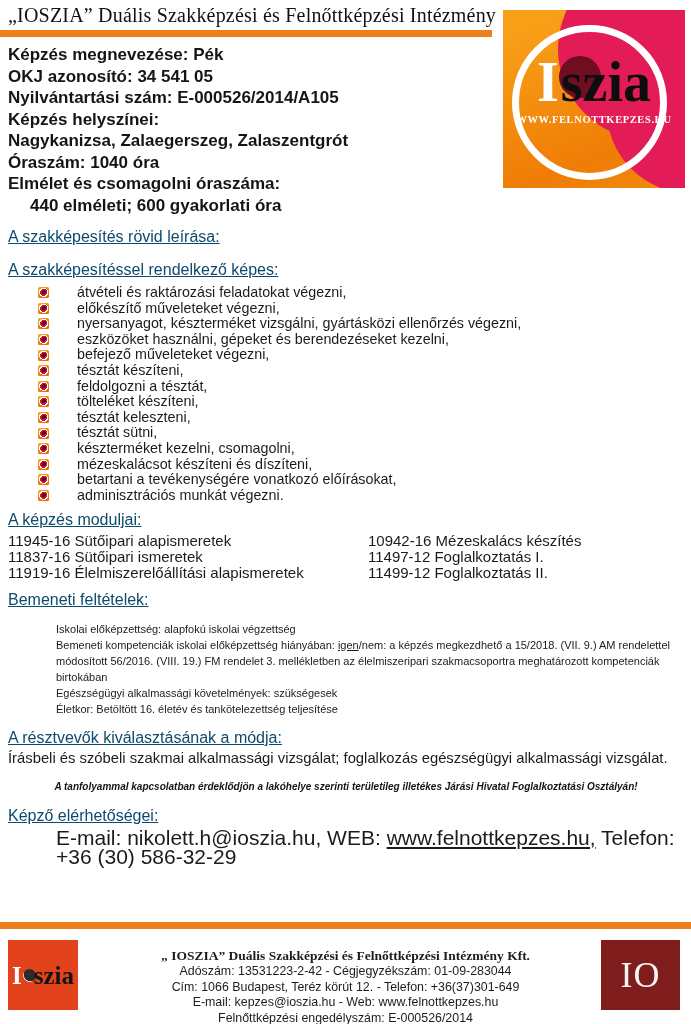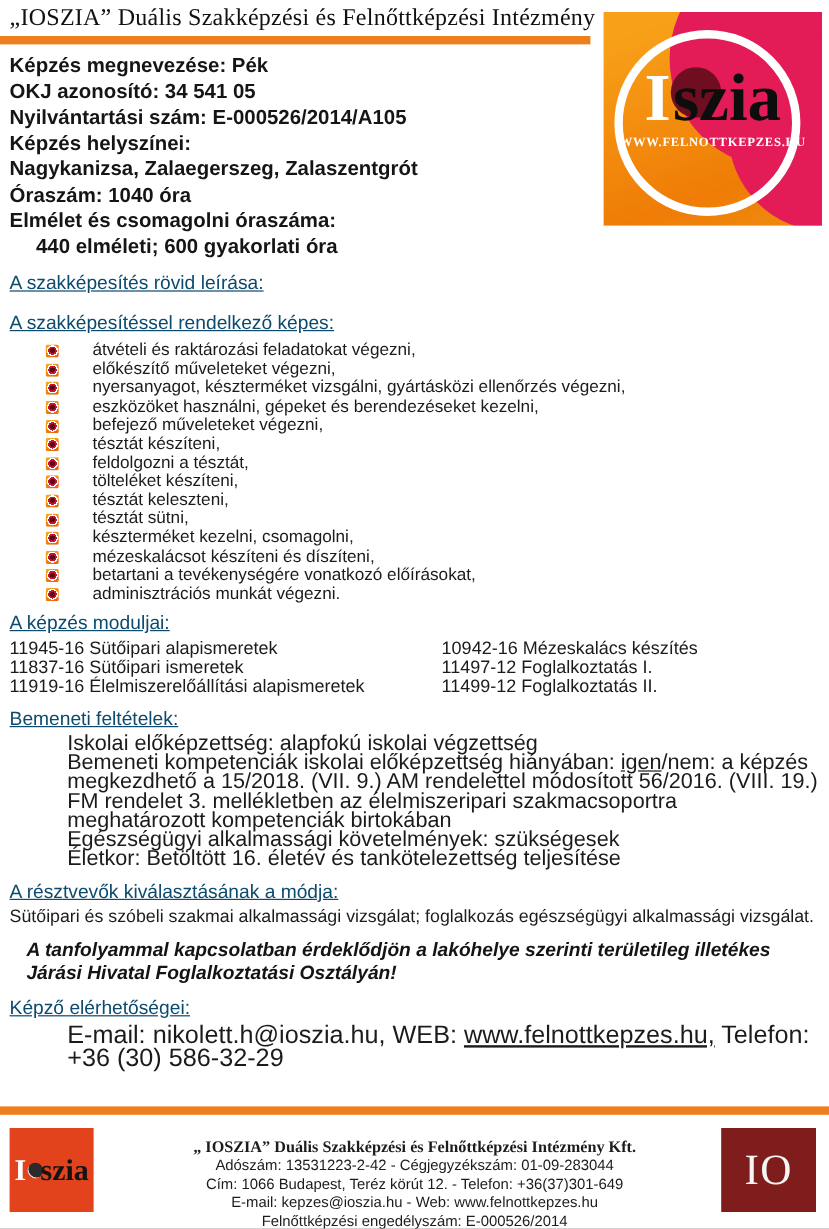--- a/index.html
+++ b/index.html
@@ -63,27 +63,27 @@
     flex:0 0 auto; width:11px; height:11px; border-radius:1.5px;
     background:
       radial-gradient(circle at 52% 48%, #5c0a16 0 2.1px, #cc1033 2.1px 3.5px, #ffffff 3.5px 4.6px, rgba(0,0,0,0) 4.6px),
       linear-gradient(150deg,#f7a51d 15%,#e96b07 85%);
   }
   .modules-h { margin-top:8px; }
   .modules-grid { margin-top:4px; font-size:15px; line-height:15.8px; }
   .mrow { display:flex; }
   .mcell-l { width:360px; }
   .entry-h { margin-top:10px; }
-  .entry-block { margin:2px 0 0 48px; font-size:18px; line-height:16px; }
+  .entry-block { margin:12px 0 0 48px; font-size:11px; line-height:16px; }
   .u { text-decoration:underline; }
   .selection-h { margin-top:12px; }
   .selection-body { margin:2px 0 0; font-size:14.8px; line-height:19px; }
   .notice {
-    margin:9px 0 0; padding:0 14px; 
-    font-style:italic; font-weight:700; font-size:16px; line-height:19px; color:#141414;
+    margin:9px 0 0; padding:0 14px; text-align:center;
+    font-style:italic; font-weight:700; font-size:10px; line-height:19px; color:#141414;
   }
   .contact-h { margin-top:11px; }
   .contact-line { margin:3px 0 0 48px; font-size:21px; line-height:19px; }
   .contact-line a { color:#1b1b1b; text-decoration:none; }
   .contact-line a.weblink { text-decoration:underline; }
 
   
   .footer-bar { position:absolute; left:0; top:922px; width:691px; height:7px; background:#ee7f1d; }
   .footer-left-logo {
     position:absolute; left:8px; top:940px; width:70px; height:70px; background:#e2421c;
@@ -213,21 +213,21 @@
 
     <h2 class="sec-h entry-h">Bemeneti feltételek:</h2>
     <div class="entry-block">
       <div>Iskolai előképzettség: alapfokú iskolai végzettség</div>
       <div><span>Bemeneti kompetenciák iskolai előképzettség hiányában: </span><span class="u">igen</span><span>/nem: a képzés megkezdhető a 15/2018. (VII. 9.) AM rendelettel módosított 56/2016. (VIII. 19.) FM rendelet 3. mellékletben az élelmiszeripari szakmacsoportra meghatározott kompetenciák birtokában</span></div>
       <div>Egészségügyi alkalmassági követelmények: szükségesek</div>
       <div>Életkor: Betöltött 16. életév és tankötelezettség teljesítése</div>
     </div>
 
     <h2 class="sec-h selection-h">A résztvevők kiválasztásának a módja:</h2>
-    <p class="selection-body">Sütőipari és szóbeli szakmai alkalmassági vizsgálat; foglalkozás egészségügyi alkalmassági vizsgálat.</p>
+    <p class="selection-body">Írásbeli és szóbeli szakmai alkalmassági vizsgálat; foglalkozás egészségügyi alkalmassági vizsgálat.</p>
 
     <p class="notice">A tanfolyammal kapcsolatban érdeklődjön a lakóhelye szerinti területileg illetékes Járási Hivatal Foglalkoztatási Osztályán!</p>
 
     <h2 class="sec-h contact-h">Képző elérhetőségei:</h2>
     <div class="contact-line"><span>E-mail: </span><a href="#">nikolett.h@ioszia.hu</a><span>, WEB: </span><a href="#" class="weblink">www.felnottkepzes.hu,</a><span> Telefon: </span><span>+36 (30) 586-32-29</span></div>
 
   </div>
 
   <div class="footer-bar"></div>
 

